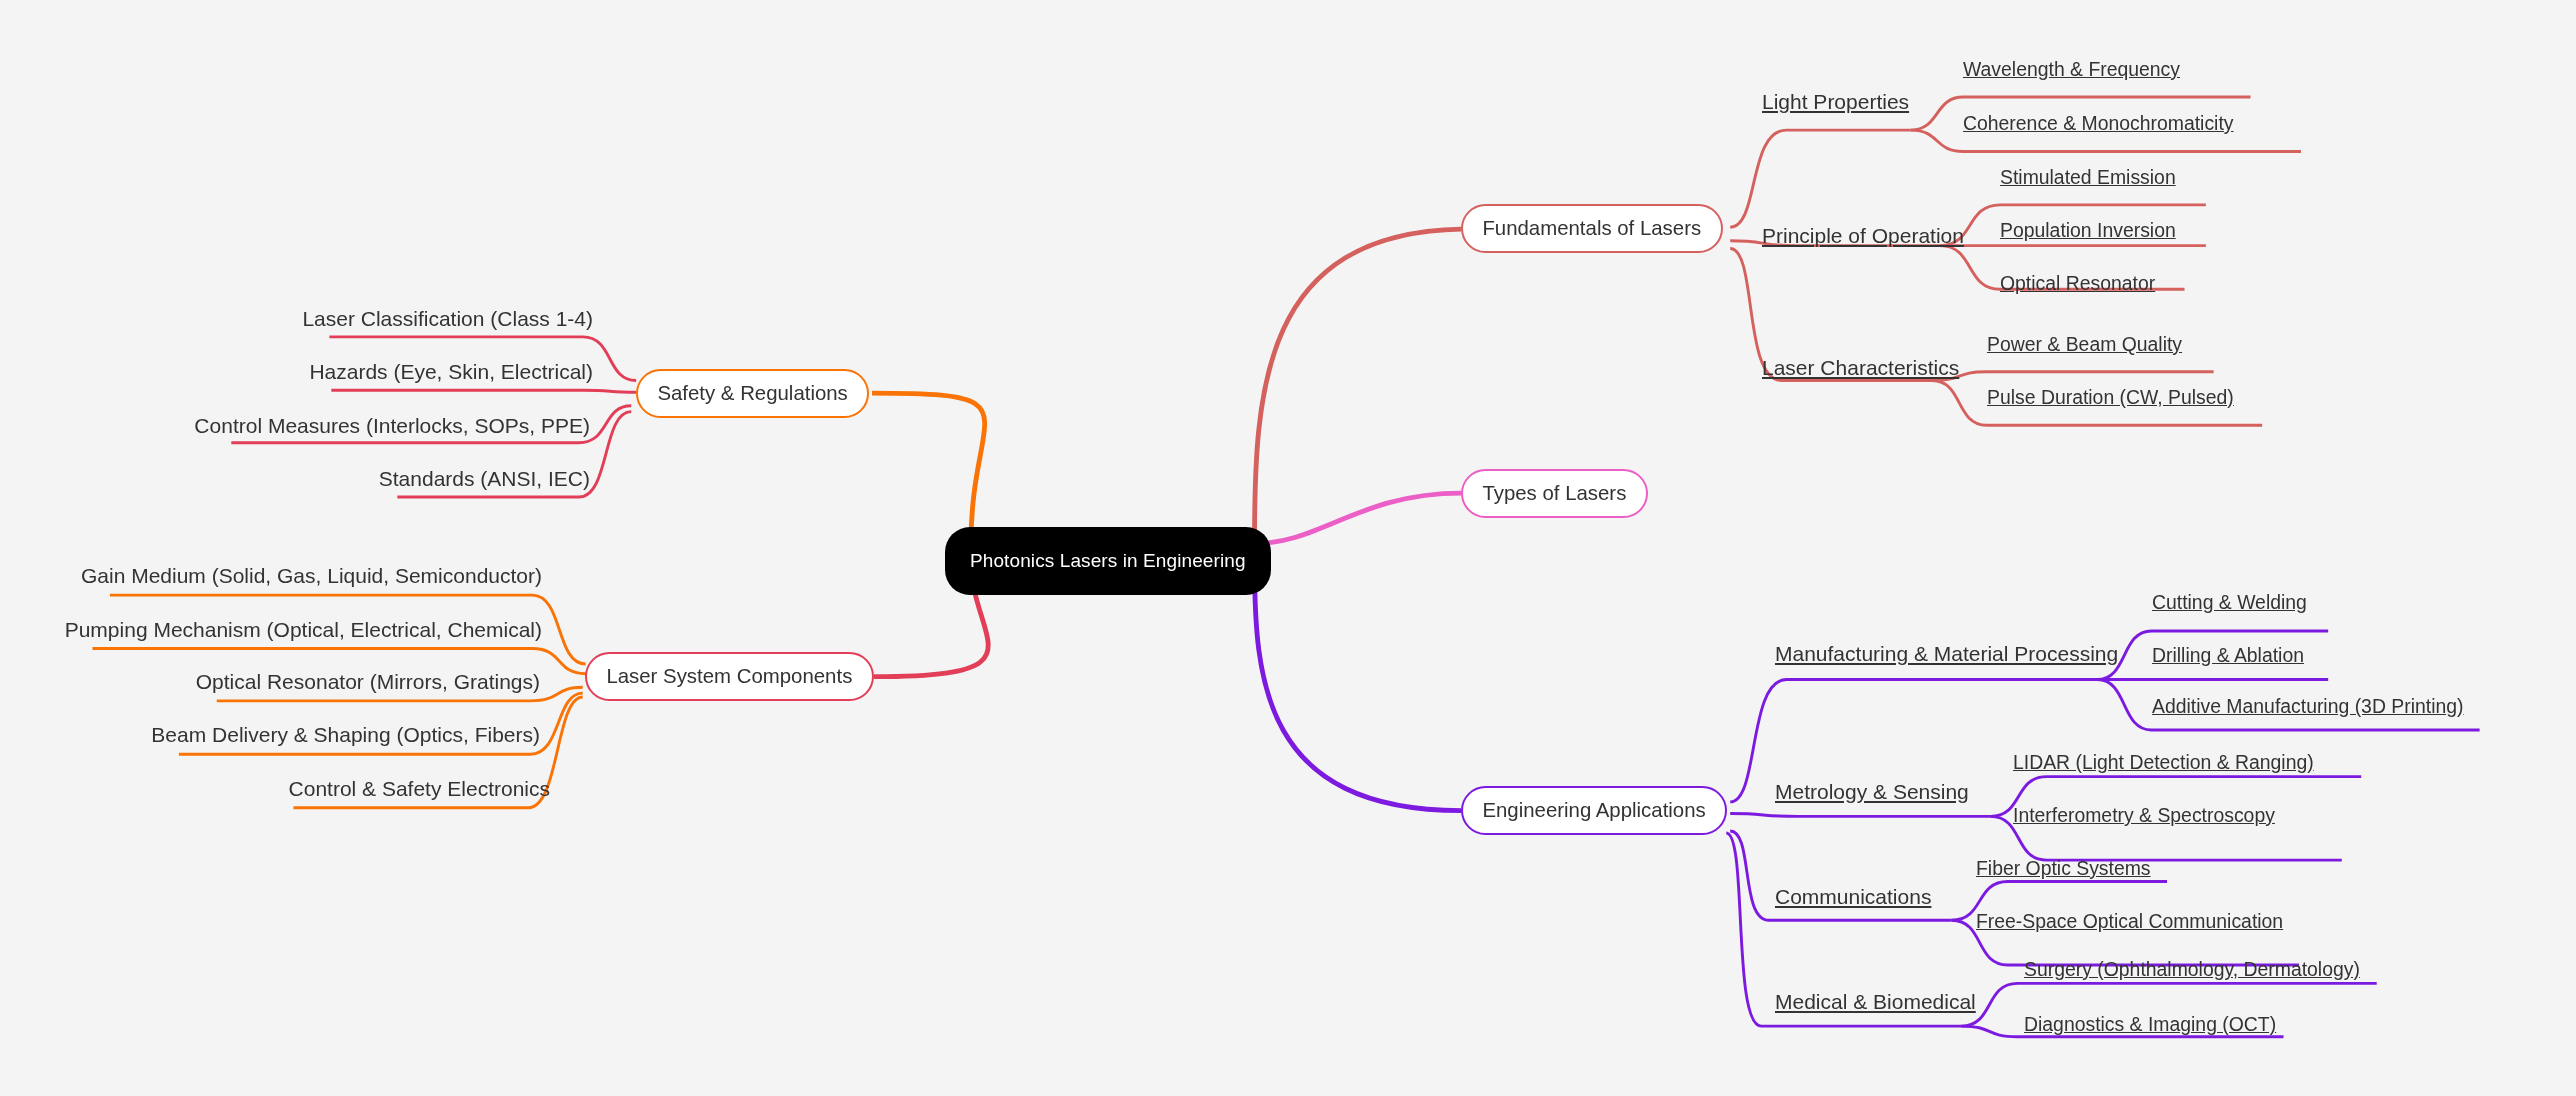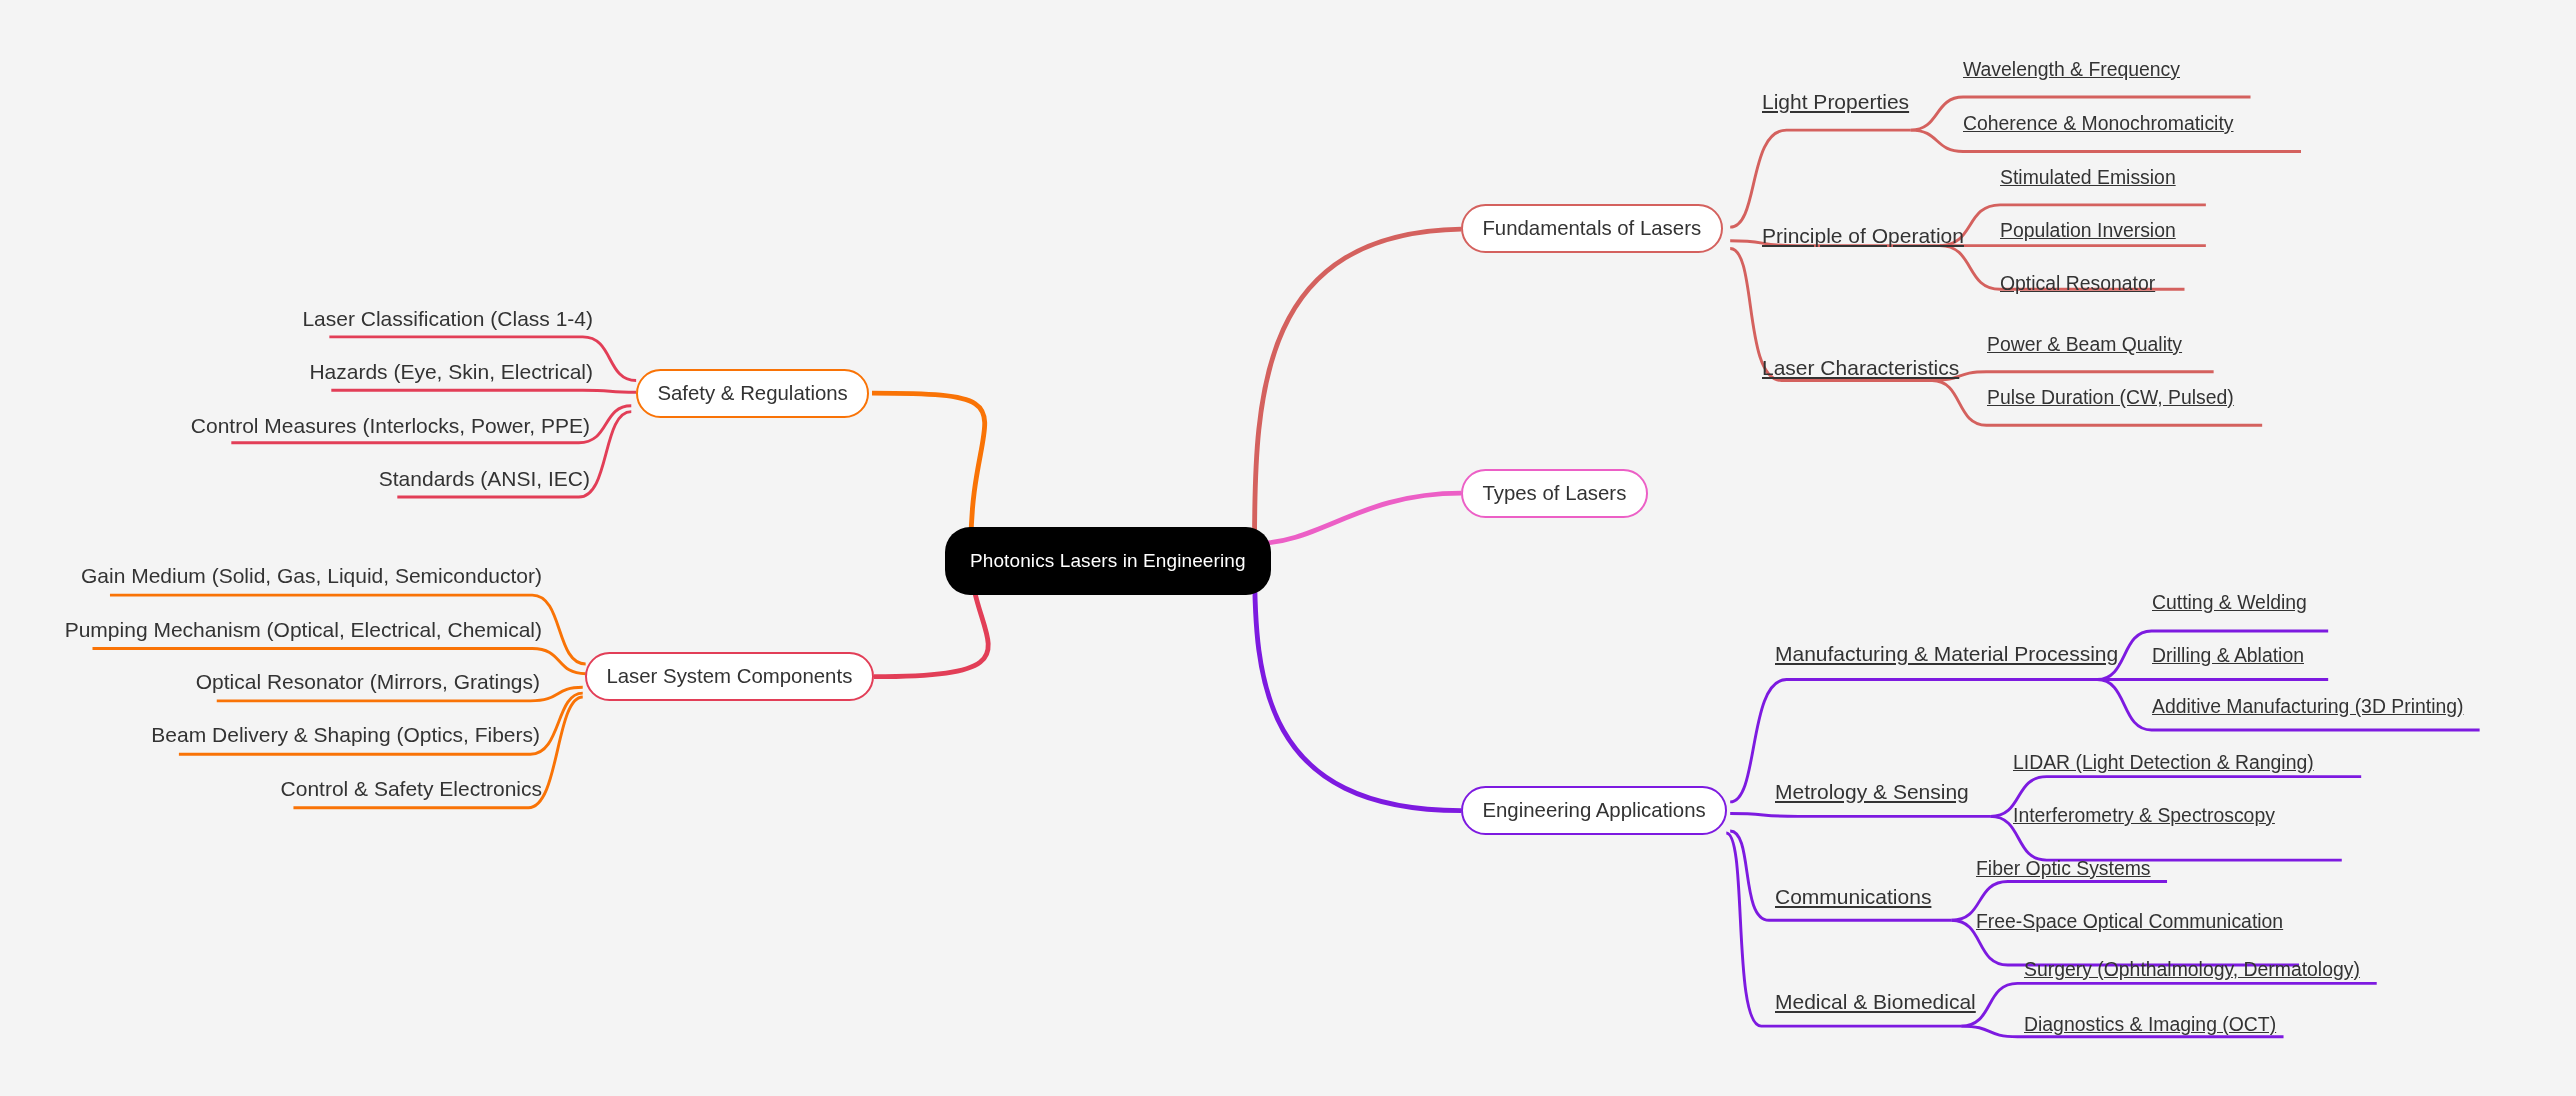--- a/index.html
+++ b/index.html
@@ -236,36 +236,36 @@
     <span>Diagnostics &amp; Imaging (OCT)</span>
   </div>
 
   <div class="node node-l2 align-right" style="left:38px; top:304px; width:555px;">
     <span>Laser Classification (Class 1-4)</span>
   </div>
   <div class="node node-l2 align-right" style="left:38px; top:357px; width:555px;">
     <span>Hazards (Eye, Skin, Electrical)</span>
   </div>
   <div class="node node-l2 align-right" style="left:38px; top:411px; width:552px;">
-    <span>Control Measures (Interlocks, Power, PPE)</span>
+    <span>Control Measures (Interlocks, SOPs, PPE)</span>
   </div>
   <div class="node node-l2 align-right" style="left:38px; top:464px; width:552px;">
     <span>Standards (ANSI, IEC)</span>
   </div>
 
   <div class="node node-l2 align-right" style="left:0px; top:561px; width:542px;">
     <span>Gain Medium (Solid, Gas, Liquid, Semiconductor)</span>
   </div>
   <div class="node node-l2 align-right" style="left:0px; top:615px; width:542px;">
     <span>Pumping Mechanism (Optical, Electrical, Chemical)</span>
   </div>
   <div class="node node-l2 align-right" style="left:0px; top:667px; width:540px;">
     <span>Optical Resonator (Mirrors, Gratings)</span>
   </div>
   <div class="node node-l2 align-right" style="left:0px; top:720px; width:540px;">
     <span>Beam Delivery &amp; Shaping (Optics, Fibers)</span>
   </div>
-  <div class="node node-l2 align-right" style="left:4px; top:774px; width:538px;">
+  <div class="node node-l2 align-right" style="left:12px; top:774px; width:538px;">
     <span>Control &amp; Safety Electronics</span>
   </div>
 
 </div>
 
 
 </body></html>

